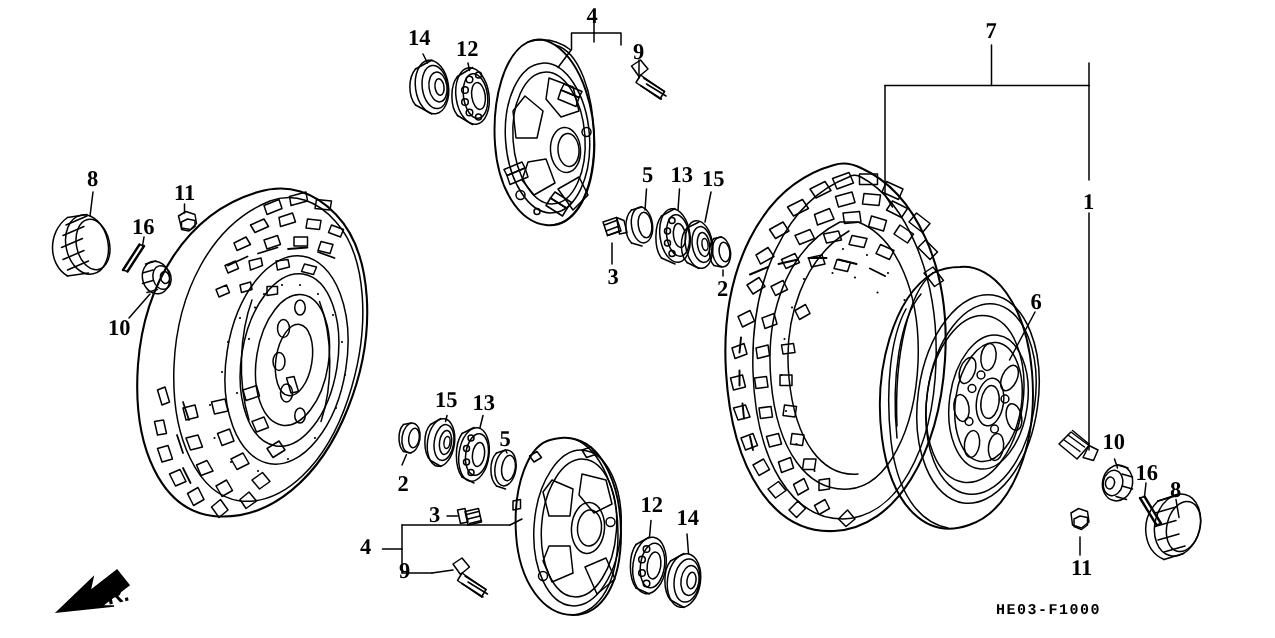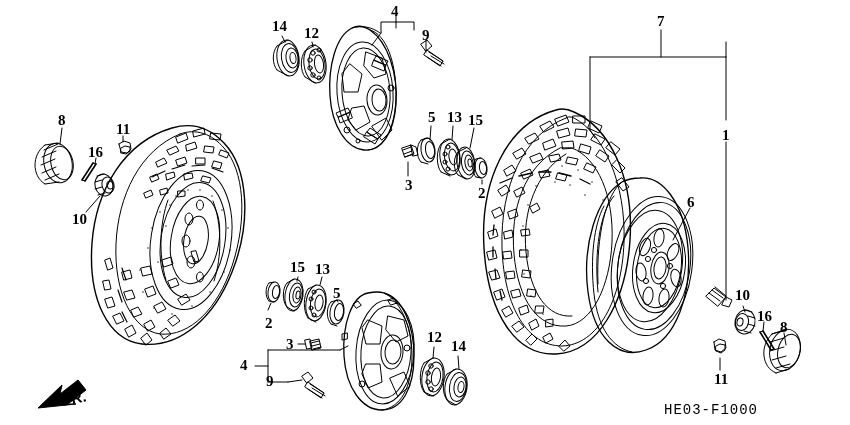--- a/index.html
+++ b/index.html
@@ -8,21 +8,21 @@
     position:relative;width:850px;height:425px;background:#ffffff;overflow:hidden;
   }
   #sheet svg{position:absolute;left:0;top:0;}
   .lbl{
     position:absolute;font-family:"Liberation Serif",serif;
     font-size:15px;font-weight:700;color:#000;line-height:1;
     letter-spacing:0px;white-space:nowrap;
   }
   .code{
     position:absolute;font-family:"Liberation Mono",monospace;
-    font-size:14px;font-weight:400;color:#000;letter-spacing:1px;white-space:nowrap;
+    font-size:10px;font-weight:700;color:#000;letter-spacing:1px;white-space:nowrap;
   }
   .fr{
     position:absolute;font-family:"Liberation Sans",sans-serif;
     font-size:15px;font-weight:900;color:#000;white-space:nowrap;
     transform:rotate(-12deg);transform-origin:left bottom;
   }
 </style>
 </head>
 <body>
 

